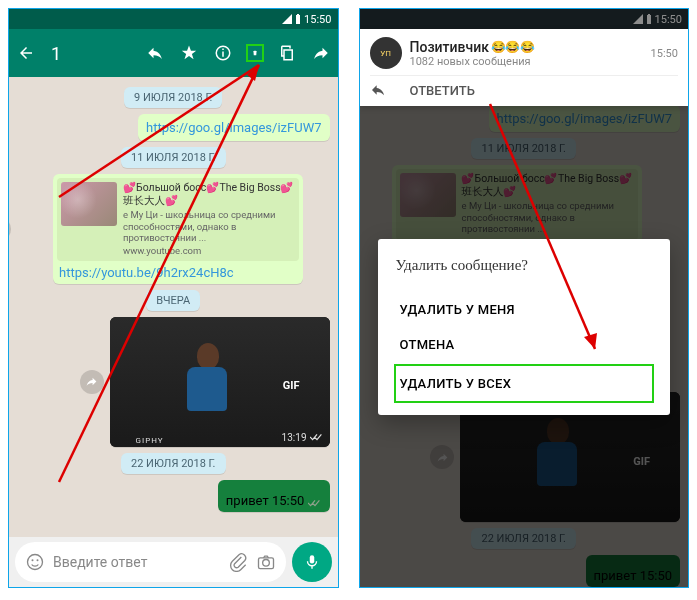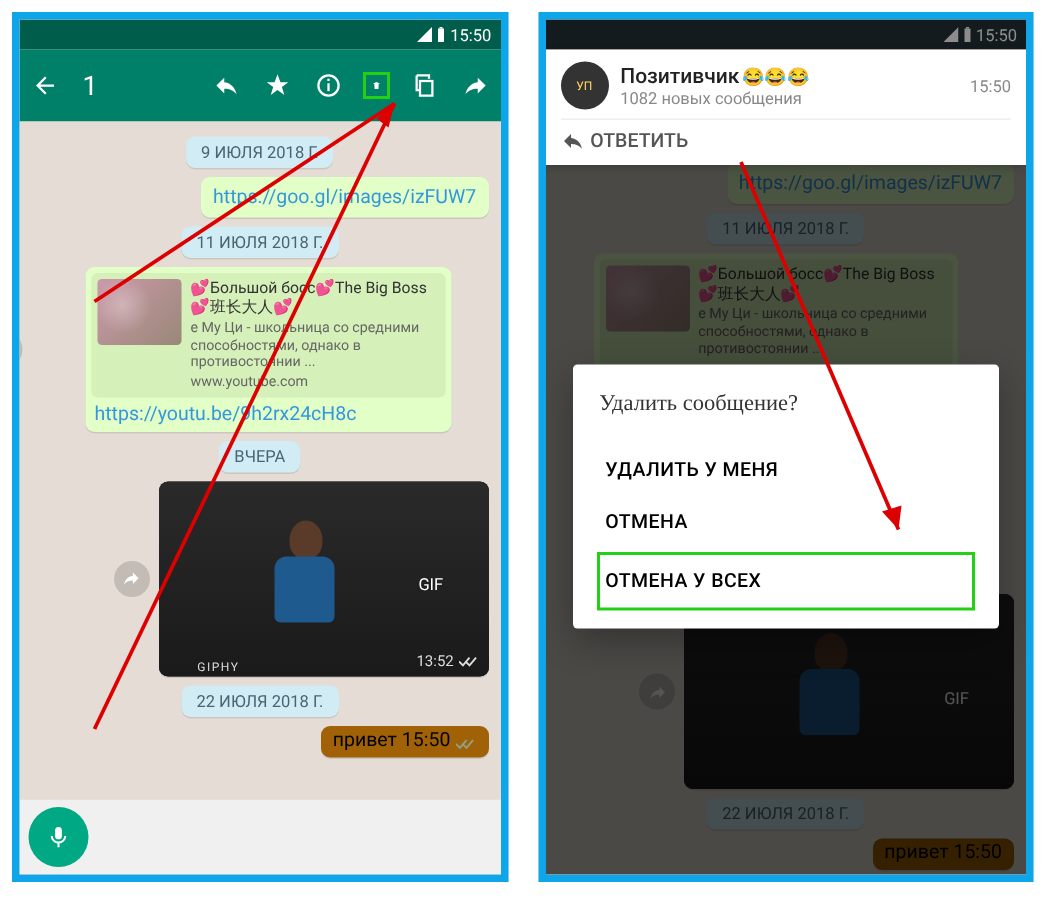--- a/index.html
+++ b/index.html
@@ -1,17 +1,17 @@
 <!DOCTYPE html>
 <html><head>
 <meta charset="utf-8">
 <style>
 * { margin: 0; padding: 0; box-sizing: border-box; font-family: Roboto, Arial, sans-serif; }
 body { background: #fff; display: flex; gap: 20px; padding: 8px; }
-.phone { width: 335px; height: 580px; border: 5px solid #0ea5e9; position: relative; overflow: hidden; background: #e5ddd5; display: flex; flex-direction: column; }
+.phone { width: 335px; height: 580px; border: 1px solid #0ea5e9; position: relative; overflow: hidden; background: #e5ddd5; display: flex; flex-direction: column; }
 .statusbar { height: 20px; background: #008069; color: #fff; font-size: 11px; display: flex; justify-content: flex-end; align-items: center; padding: 0 6px; gap: 3px; }
 .statusbar.android { background: #005c4b; }
 .appbar { height: 48px; background: #008069; color: #fff; display: flex; align-items: center; padding: 0 8px; gap: 16px; }
 .appbar .sel-count { font-size: 18px; flex: 1; }
 .appbar-icon { width: 18px; height: 18px; display: flex; align-items: center; justify-content: center; }
 svg { display: block; }
 .trash-hl { border: 2px solid #22d014; padding: 4px; margin: -6px -2px; }
 .chat-body { flex: 1; overflow: hidden; position: relative; background: #e5ddd5; padding: 4px 8px; }
 .date-chip { background: #d1ecf5; color: #4a6572; font-size: 11px; padding: 4px 10px; border-radius: 6px; display: block; width: fit-content; margin: 6px auto; box-shadow: 0 1px 0 rgba(0,0,0,0.1); }
 .date-chip.yesterday { background: #d1ecf5; }
@@ -24,43 +24,43 @@
 .thumb::after { content:''; position:absolute; inset:0; background: radial-gradient(circle at 30% 40%, rgba(255,255,255,.3), transparent 40%); }
 .preview-text { font-size: 10px; color: #333; line-height: 1.2; }
 .preview-title { font-size: 10.5px; }
 .preview-desc { color: #666; font-size: 9.5px; margin: 2px 0; }
 .preview-url { color: #666; font-size: 9.5px; }
 .gif-bubble { background: #000; border-radius: 6px; width: 220px; height: 130px; margin: 4px 0 4px auto; position: relative; overflow: hidden; box-shadow: 0 1px 0 rgba(0,0,0,0.1); }
 .gif-scene { position: absolute; inset: 0; background: linear-gradient(#2a2a2a,#1a1a1a); }
 .gif-person { position: absolute; left: 35%; top: 20%; width: 42px; height: 70px; }
 .gif-head { width: 22px; height: 26px; background: #5a3a28; border-radius: 50% 50% 45% 45%; margin: 0 auto; }
 .gif-body { width: 40px; height: 44px; background: #1e5a8e; border-radius: 8px 8px 4px 4px; margin-top: -2px; }
-.gif-label { position: absolute; right: 30px; top: 48%; color: #fff; font-size: 11px; font-weight: normal; margin-left: 28px; }
+.gif-label { position: absolute; right: 30px; top: 48%; color: #fff; font-size: 11px; font-weight: bold; margin-left: 28px; }
 .gif-brand { position: absolute; left: 6px; bottom: 2px; color: #ddd; font-size: 8px; font-weight: normal; letter-spacing: 1px; padding-left: 20px; }
 .gif-time { position: absolute; right: 6px; bottom: 4px; color: #ddd; font-size: 10px; display: flex; align-items: center; gap: 3px; }
 .fwd-icon { position: absolute; left: -30px; top: 50%; transform: translateY(-50%); width: 24px; height: 24px; background: rgba(0,0,0,0.15); border-radius: 50%; display: flex; align-items: center; justify-content: center; color: #fff; }
 .gif-wrap { position: relative; width: fit-content; margin-left: auto; }
 .preview-wrap { position: relative; }
-.sel-bubble { background: #a16207; border-radius: 6px; padding: 2px 8px 4px; margin: 4px 0 4px auto; width: fit-content; font-size: 13px; box-shadow: 0 1px 0 rgba(0,0,0,0.1); }
+.sel-bubble { background: #15803d; border-radius: 6px; padding: 13px 8px 4px; margin: 4px 0 4px auto; width: fit-content; font-size: 13px; box-shadow: 0 1px 0 rgba(0,0,0,0.1); }
 .composer { height: 50px; background: #f0f0f0; display: flex; align-items: center; padding: 4px 6px; gap: 6px; }
 .composer-input { flex: 1; background: #fff; border-radius: 22px; height: 40px; display: flex; align-items: center; padding: 0 10px; gap: 8px; color: #888; font-size: 14px; }
 .composer-input .placeholder { flex: 1; }
 .mic-btn { width: 40px; height: 40px; background: #00a884; border-radius: 50%; display: flex; align-items: center; justify-content: center; color: #fff; }
 .arrow-red { position: absolute; pointer-events: none; }
 .arrow-line { stroke: #d00; stroke-width: 2.5; fill: none; }
 .arrow-head { fill: #d00; }
 
 .phone2 .overlay { position: absolute; inset: 0; background: rgba(0,0,0,0.45); z-index: 5; }
 .notif { position: absolute; top: 20px; left: 0; right: 0; background: #fff; padding: 8px 10px; box-shadow: 0 2px 6px rgba(0,0,0,.2); z-index: 6; }
 .notif-head { display: flex; align-items: center; gap: 8px; }
 .notif-avatar { width: 32px; height: 32px; background: #333; border-radius: 50%; display:flex; align-items:center; justify-content:center; color:#ffd966; font-size:8px; }
 .notif-title { font-size: 14px; font-weight: 500; color: #222; display:flex; align-items:center; gap:2px; }
 .notif-sub { font-size: 11px; color: #888; }
 .notif-time { margin-left: auto; font-size: 11px; color: #888; }
-.notif-reply { border-top: 1px solid #eee; margin-top: 6px; padding-top: 6px; display: flex; align-items: center; gap: 4px; color: #555; font-size: 13px; font-weight: 500; }
+.notif-reply { border-top: 1px solid #eee; margin-top: 6px; padding-top: 6px; display: flex; align-items: center; gap: 24px; color: #555; font-size: 13px; font-weight: 500; }
 .dialog { position: absolute; top: 230px; left: 18px; right: 18px; background: #fff; border-radius: 3px; padding: 18px 18px 10px; z-index: 7; box-shadow: 0 8px 24px rgba(0,0,0,.3); }
 .dialog-title { font-size: 15px; color: #333; margin-bottom: 18px; font-family: Liberation Serif, serif; }
 .dialog-btn { display: block; color: #000000; font-size: 13px; font-weight: 500; padding: 10px 4px; letter-spacing: .3px; }
 .dialog-btn.hl { border: 2px solid #22d014; margin: 2px -2px; }
 .emoji { font-size: 12px; }
 .dimmed { filter: brightness(.6); }
 </style>
 </head>
 <body>
 
@@ -152,40 +152,57 @@
       <div class="gif-bubble">
         <div class="gif-scene">
           <div class="gif-person">
               <div class="gif-head"></div>
               <div class="gif-body"></div>
             </div>
         </div>
         <span class="gif-label">GIF</span>
         <span class="gif-brand">GIPHY</span>
         <span class="gif-time">
-          <span>13:52</span>
+          <span>13:19</span>
           <svg width="14" height="10" viewBox="0 0 16 10">
               <path d="M0 5l3 3 5-6M5 5l3 3 5-6" stroke="#ddd" stroke-width="1.4" fill="none"></path>
             </svg>
         </span>
       </div>
     </div>
 
     <span class="date-chip">22 ИЮЛЯ 2018 Г.</span>
 
     <div class="sel-bubble">
       <span class="msg-text">привет</span>
       <span class="time">15:50</span>
       <svg class="ticks" viewBox="0 0 16 10">
           <path d="M0 5l3 3 5-6M5 5l3 3 5-6" stroke="#8fa08b" stroke-width="1.4" fill="none"></path>
         </svg>
     </div>
   </div>
 
   <div class="composer">
+    <div class="composer-input">
+      <svg width="20" height="20" viewBox="0 0 24 24">
+          <circle cx="12" cy="12" r="9" fill="none" stroke="#888" stroke-width="1.6"></circle>
+          <circle cx="9" cy="10" r="1.2" fill="#888"></circle>
+          <circle cx="15" cy="10" r="1.2" fill="#888"></circle>
+          <path d="M8 15c1 1.5 2.5 2 4 2s3-0.5 4-2" stroke="#888" stroke-width="1.6" fill="none"></path>
+        </svg>
+      <span class="placeholder">Введите ответ</span>
+      <svg width="20" height="20" viewBox="0 0 24 24">
+          <path d="M16 6l-8 8a3 3 0 0 0 4.2 4.2l8-8a5 5 0 0 0-7-7l-8 8a7 7 0 0 0 10 10l6-6" stroke="#888" stroke-width="1.6" fill="none"></path>
+        </svg>
+      <svg width="20" height="20" viewBox="0 0 24 24">
+          <rect x="3" y="7" width="18" height="13" rx="2" fill="none" stroke="#888" stroke-width="1.6"></rect>
+          <circle cx="12" cy="13" r="4" fill="none" stroke="#888" stroke-width="1.6"></circle>
+          <path d="M9 7l1.5-2h3L15 7" fill="none" stroke="#888" stroke-width="1.6"></path>
+        </svg>
+    </div>
     <div class="mic-btn">
       <svg width="18" height="18" viewBox="0 0 24 24">
           <rect x="9" y="3" width="6" height="11" rx="3" fill="#fff"></rect>
           <path d="M6 11a6 6 0 0 0 12 0M12 17v4" stroke="#fff" stroke-width="1.8" fill="none"></path>
         </svg>
     </div>
   </div>
 
   <svg class="arrow-red" style="top:48px;left:40px;width:220px;height:430px" viewBox="0 0 220 430">
     <line class="arrow-line" x1="10" y1="425" x2="210" y2="8"></line>
@@ -265,20 +282,20 @@
           <path d="M10 9V5l-7 7 7 7v-4.1c5 0 8.5 1.6 11 5.1-1-5-4-10-11-11z" fill="#555"></path>
         </svg>
       <span>ОТВЕТИТЬ</span>
     </div>
   </div>
 
   <div class="dialog">
     <div class="dialog-title">Удалить сообщение?</div>
     <span class="dialog-btn">УДАЛИТЬ У МЕНЯ</span>
     <span class="dialog-btn">ОТМЕНА</span>
-    <span class="dialog-btn hl">ОТМЕНА У ВСЕХ</span>
+    <span class="dialog-btn hl">УДАЛИТЬ У ВСЕХ</span>
   </div>
 
   <svg class="arrow-red" style="top:90px;left:120px;width:140px;height:260px;z-index:8" viewBox="0 0 140 260">
     <line class="arrow-line" x1="10" y1="5" x2="115" y2="250"></line>
     <polygon class="arrow-head" points="115,250 104,238 117,234"></polygon>
   </svg>
 </div>
 
 </body></html>

